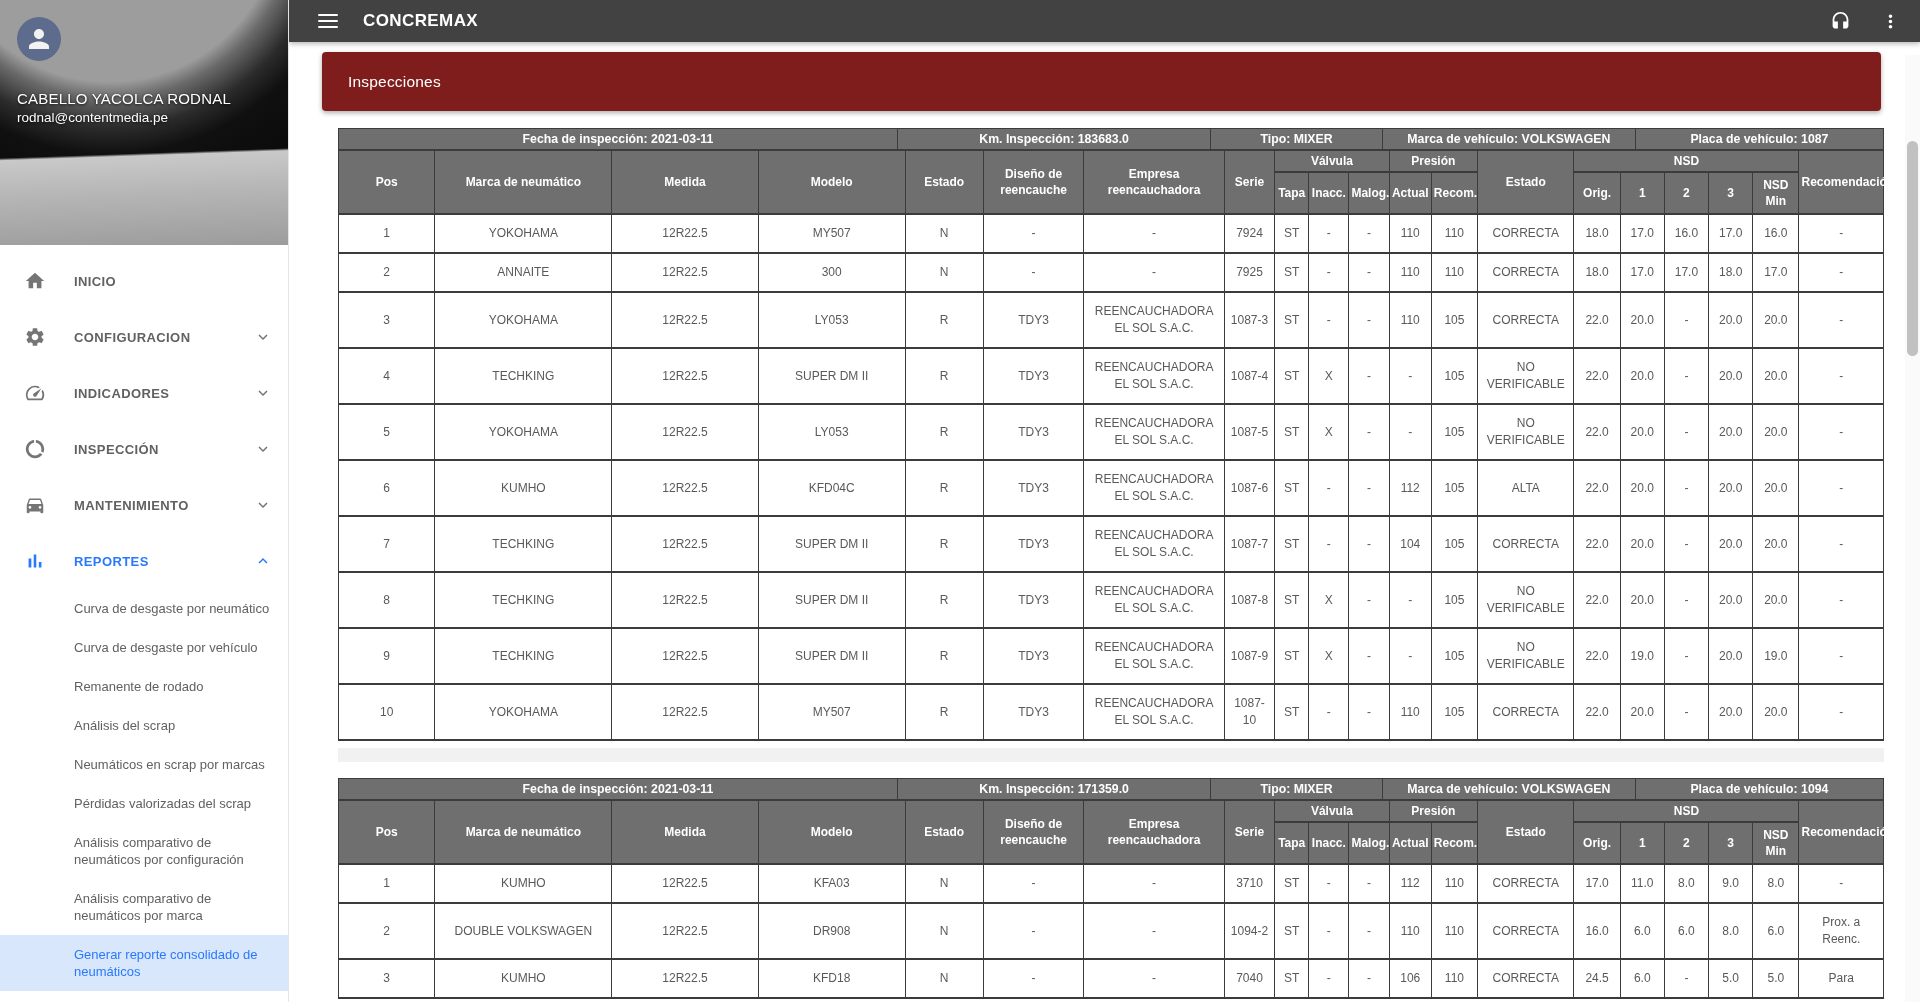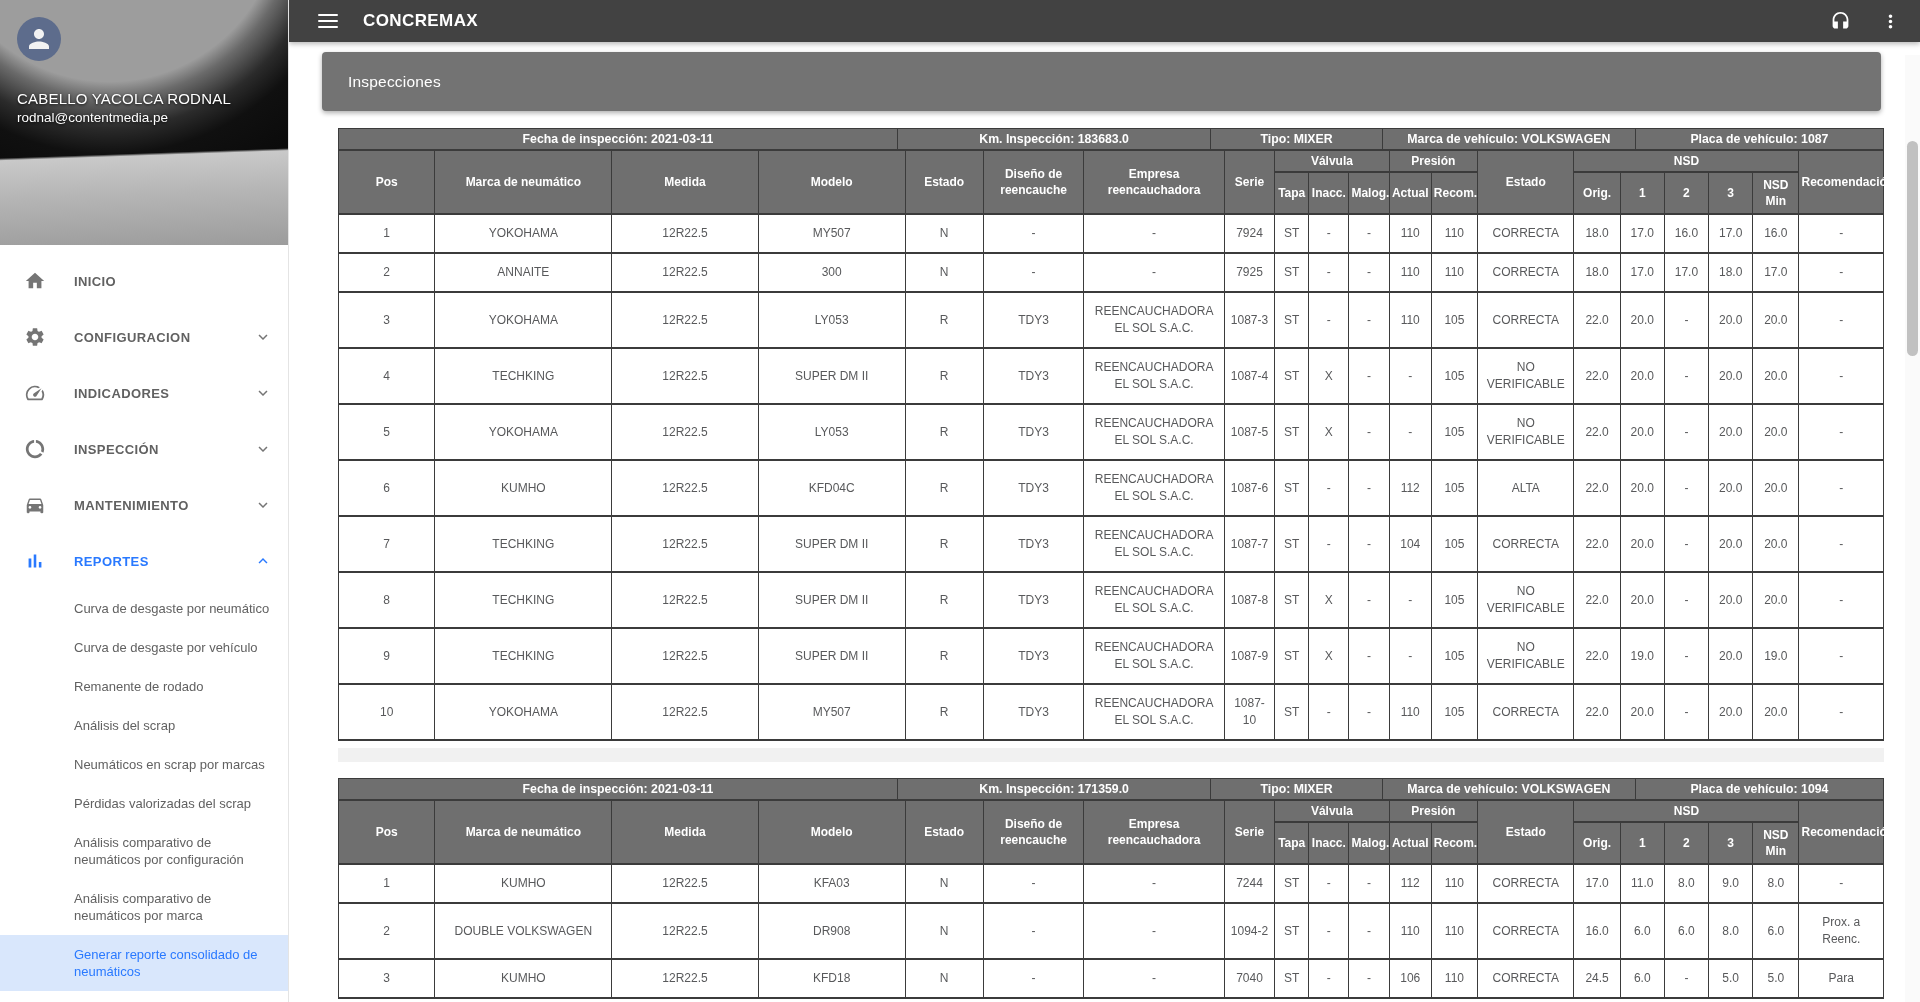--- a/index.html
+++ b/index.html
@@ -48,21 +48,21 @@
   .hamburger { width:20px; height:14px; display:flex; flex-direction:column;
     justify-content:space-between; cursor:pointer; }
   .hamburger span { display:block; height:2px; background:#fff; border-radius:1px; }
   .topbar-title { color:#fff; font-size:17px; font-weight:bold; letter-spacing:.4px; margin-left:25px; flex:1; }
   .topbar-actions { display:flex; align-items:center; gap:26px; }
   .icon-btn { width:24px; height:24px; cursor:pointer; display:flex; align-items:center; justify-content:center; }
   .icon-btn svg { width:21px; height:21px; fill:#fff; }
 
   .content { flex:1; position:relative; padding:10px 0 0 33px; overflow:hidden; }
 
-  .panel-header { width:1559px; height:59px; background:#737373; border-radius:4px;
+  .panel-header { width:1559px; height:59px; background:#7f1d1d; border-radius:4px;
     box-shadow:0 2px 5px rgba(0,0,0,.32); display:flex; align-items:center;
     padding-left:26px; color:#fff; font-size:15.5px; letter-spacing:.2px; }
 
   .tables-wrap { margin-left:16px; margin-top:17px; width:1546px; }
 
   .insp-table { margin-bottom:16px; }
   .t-title { display:flex; width:100%; background:#6f6f6f; border:1px solid #3b3b3b; border-bottom:none; }
   .t-cell { color:#fff; font-size:12.3px; font-weight:bold; text-align:center;
     padding:3px 2px; border-right:1px solid #3b3b3b; white-space:nowrap; overflow:hidden; }
   .t-cell:last-child { border-right:none; }
@@ -541,21 +541,21 @@
       </thead>
       <tbody>
                 <tr>
                   <td>1</td>
                   <td>KUMHO</td>
                   <td>12R22.5</td>
                   <td>KFA03</td>
                   <td>N</td>
                   <td>-</td>
                   <td>-</td>
-                  <td>7244</td>
+                  <td>3710</td>
                   <td>ST</td>
                   <td>-</td>
                   <td>-</td>
                   <td>112</td>
                   <td>110</td>
                   <td>CORRECTA</td>
                   <td>17.0</td>
                   <td>11.0</td>
                   <td>8.0</td>
                   <td>9.0</td>

